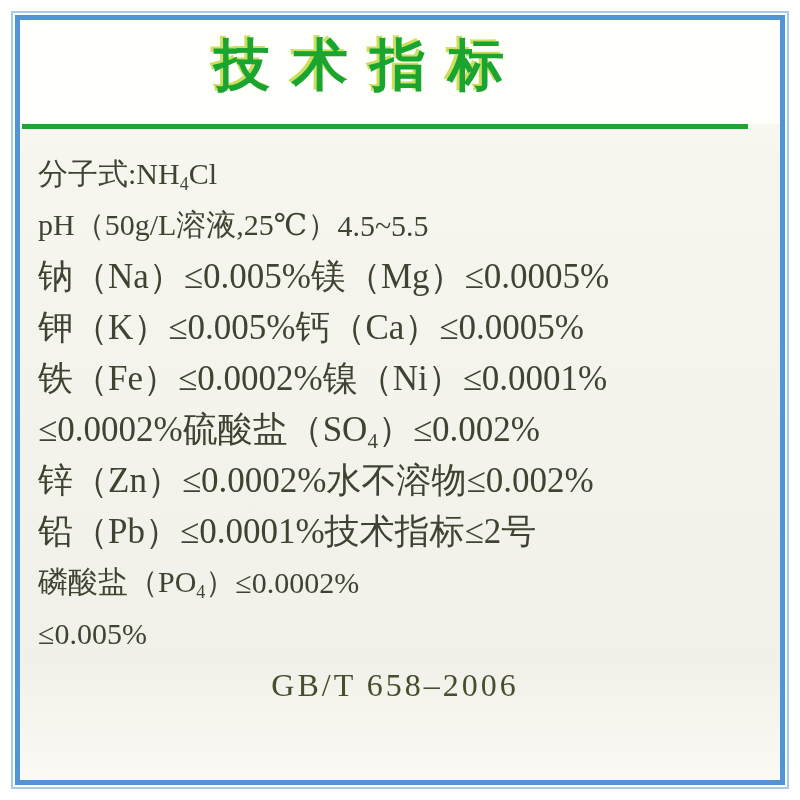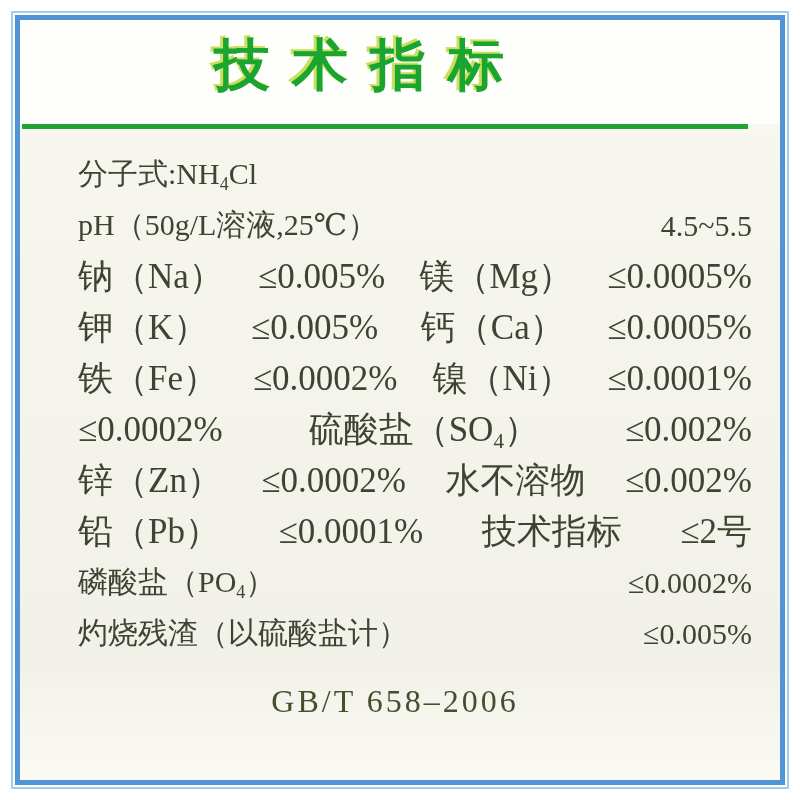--- a/index.html
+++ b/index.html
@@ -57,38 +57,36 @@
     background: #22a435;
     margin: 0 32px 0 2px;
   }
   .rows {
     padding: 20px 28px 0 18px;
   }
   .row {
     height: 51px;
     display: flex;
     align-items: center;
-    justify-content: space-between;
+    justify-content: flex-start;
     font-size: 30px;
     white-space: nowrap;
-    margin-left: 40px;
   }
   .row.four { font-size: 35px; }
   .cell { white-space: nowrap; }
   sub {
     font-size: 0.6em;
     line-height: 0;
     vertical-align: -0.35em;
   }
   .footer-row {
     height: 52px;
     display: flex;
     align-items: center;
     justify-content: center;
-    margin-top: 16px;
   }
   .footer-text {
     font-size: 32px;
     letter-spacing: 3px;
     color: #464e2e;
   }
 </style>
 </head>
 <body>
 
@@ -155,21 +153,20 @@
             <span class="cell">技术指标</span>
             <span class="cell">≤2号</span>
           </div>
 
           <div class="row">
             <span class="cell"><span>磷酸盐（PO</span><sub>4</sub><span>）</span></span>
             <span class="cell">≤0.0002%</span>
           </div>
 
           <div class="row">
-            <span class="cell">灼烧残渣（以硫酸盐计）</span>
             <span class="cell">≤0.005%</span>
           </div>
 
           <div class="footer-row">
             <span class="footer-text">GB/T 658–2006</span>
           </div>
 
         </div>
       </div>
     </div>

